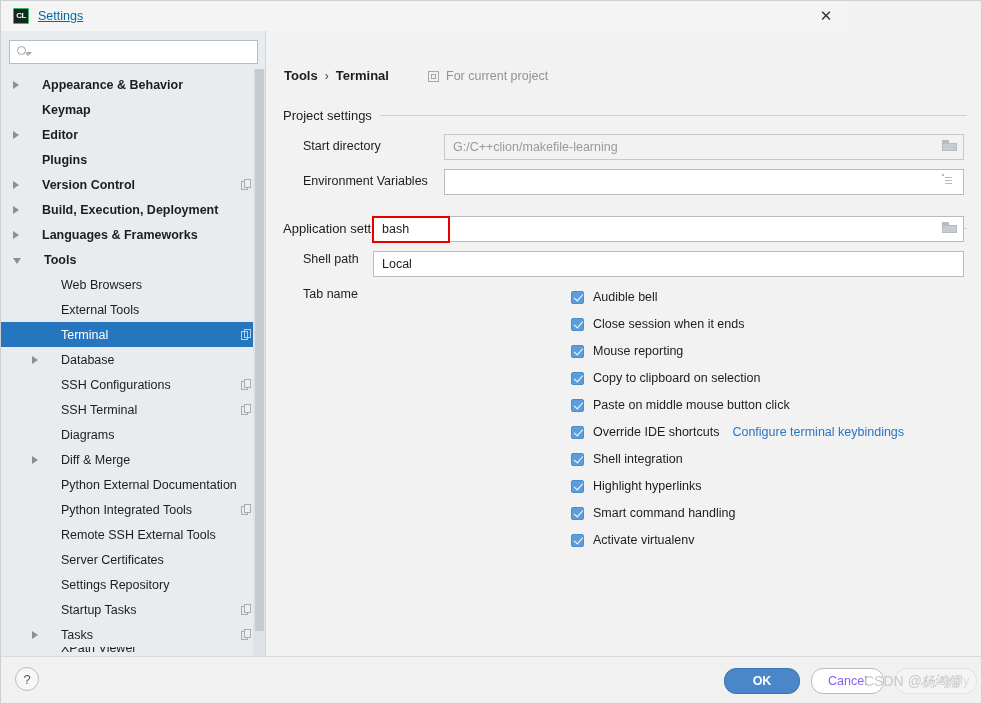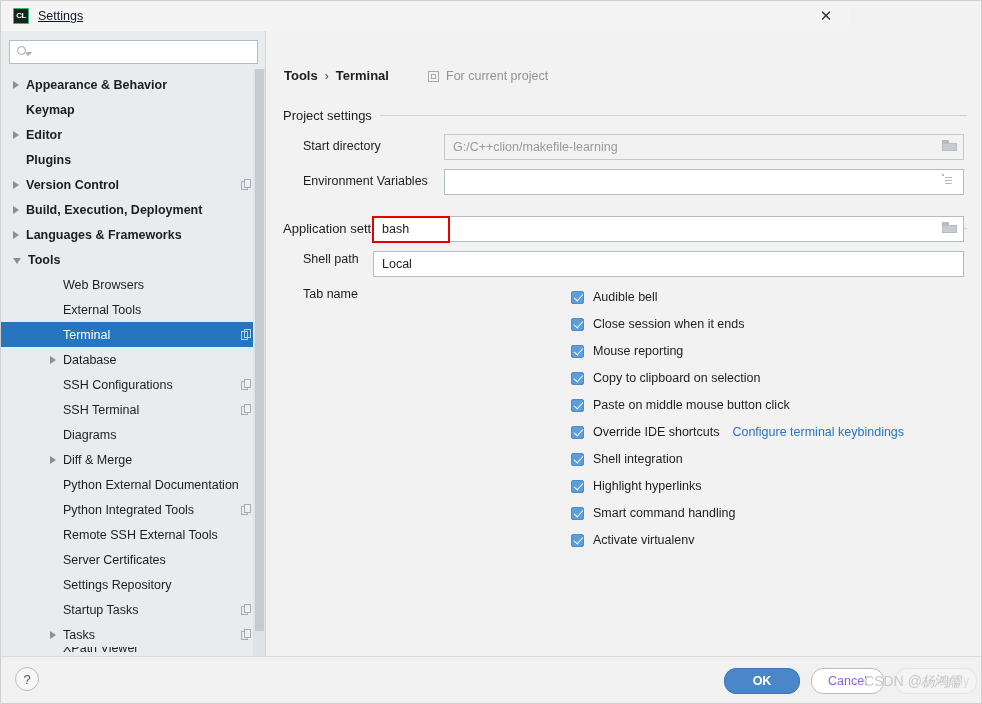--- a/index.html
+++ b/index.html
@@ -35,21 +35,21 @@
     position: relative;
     flex: 0 0 auto;
   }
   #cl-logo span {
     position: absolute; inset: 0;
     color: #ffffff; font-size: 8px; font-weight: bold;
     line-height: 14px; text-align: center;
     letter-spacing: -0.5px;
     font-family: "Liberation Sans", sans-serif;
   }
-  #win-title { font-size: 12.5px; color: #0f172a; text-decoration: underline; }
+  #win-title { font-size: 12.5px; color: #0369a1; text-decoration: underline; }
   #close-btn {
     position: absolute; right: 0; top: 0; width: 46px; height: 30px;
     display: flex; align-items: center; justify-content: center;
     font-size: 15px; color: #333; cursor: default;
   }
 
   
   #sidebar {
     position: absolute; left: 0; top: 30px; width: 265px; height: 625px;
     background: #e8ecef;
@@ -90,20 +90,21 @@
     position: absolute; left: 0; top: 41px; width: 265px; height: 584px;
     overflow: hidden;
   }
   .tree-row {
     position: relative;
     height: 25px;
     display: flex; align-items: center;
     padding-right: 14px;
     color: #1d1d1d;
     white-space: nowrap;
+    gap: 16px;
   }
   .tree-row .arrow {
     width: 0; height: 0; flex: 0 0 auto;
     border-top: 4.5px solid transparent;
     border-bottom: 4.5px solid transparent;
     border-left: 6px solid #8a9096;
     margin-right: 7px;
   }
   .tree-row .arrow.down {
     border-left: 4.5px solid transparent;
@@ -111,21 +112,21 @@
     border-top: 6px solid #8a9096;
     border-bottom: none;
     margin-top: 2px;
   }
   .tree-row .arrow.blank {
     border: none; width: 6px; height: 9px;
   }
   .tree-row .label { font-size: 12.5px; }
   .tree-row.lvl0 { padding-left: 12px; }
   .tree-row.lvl0 .label { font-weight: bold; }
-  .tree-row.lvl1 { padding-left: 49px; }
+  .tree-row.lvl1 { padding-left: 31px; }
   .tree-row.lvl1 .label { font-weight: normal; }
   .tree-row.selected { background: #2675bf; }
   .tree-row.selected .label { color: #ffffff; }
   .tree-row.selected .arrow { border-left-color: #ffffff; }
   .copy-ico {
     margin-left: auto;
     width: 11px; height: 12px;
     position: relative; flex: 0 0 auto;
     opacity: .85;
   }

